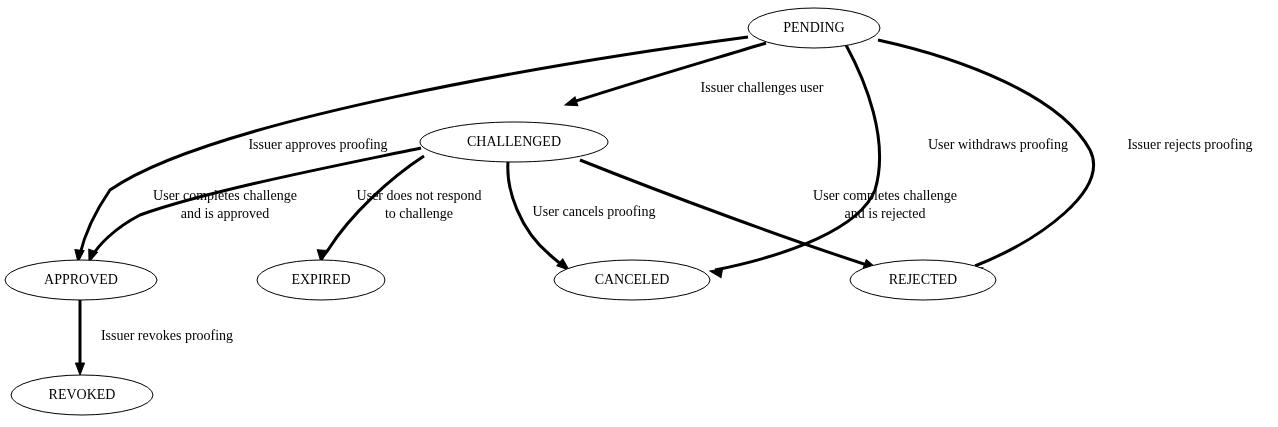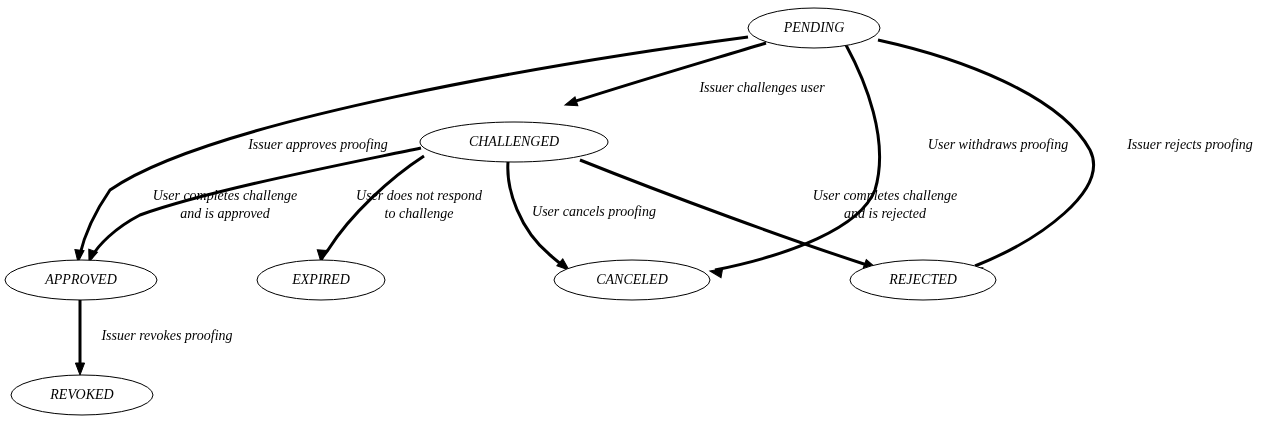--- a/index.html
+++ b/index.html
@@ -52,21 +52,21 @@
     font-family: "Liberation Serif", "DejaVu Serif", serif;
     font-size: 14px;
     fill: #000000;
     text-anchor: middle;
     dominant-baseline: middle;
   }
 </style>
 </head>
 <body>
 
-<div id="diagram-root" style="width: 1278px; height: 427px; background: rgb(255, 255, 255); font-style: italic;">
+<div id="diagram-root" style="width: 1278px; height: 427px; background: rgb(255, 255, 255);">
   <svg id="graph-svg" viewBox="0 0 1278 427" xmlns="http://www.w3.org/2000/svg">
     <g id="edges-layer">
         <g>
           <path d="M 748,37 C 560,62 210,120 110,190 C 92,216 83,240 79,258" class="edge-path" stroke="#000000"></path>
           <polygon points="0,0 -12,-4.6 -12,4.6" class="edge-arrow" fill="#000000" stroke="#000000" transform="translate(78,262) rotate(97)"></polygon>
         </g>
         <g>
           <path d="M 766,43 C 710,60 625,85 570,103" class="edge-path" stroke="#000000"></path>
           <polygon points="0,0 -12,-4.6 -12,4.6" class="edge-arrow" fill="#000000" stroke="#000000" transform="translate(565,105) rotate(162)"></polygon>
         </g>

